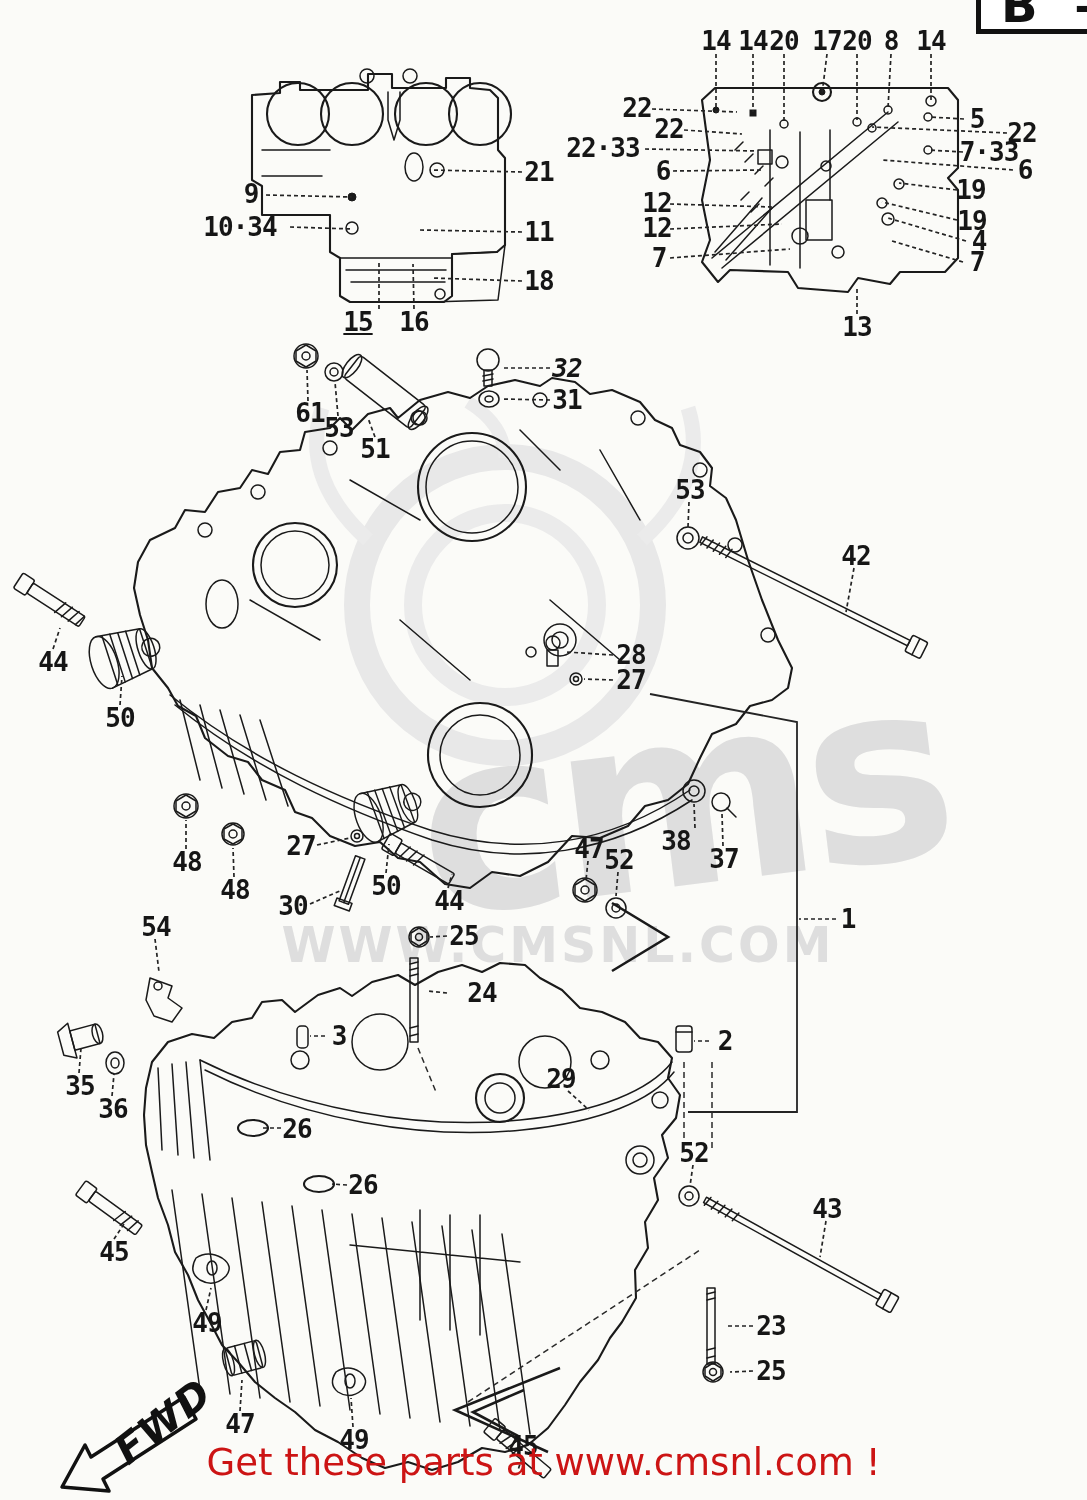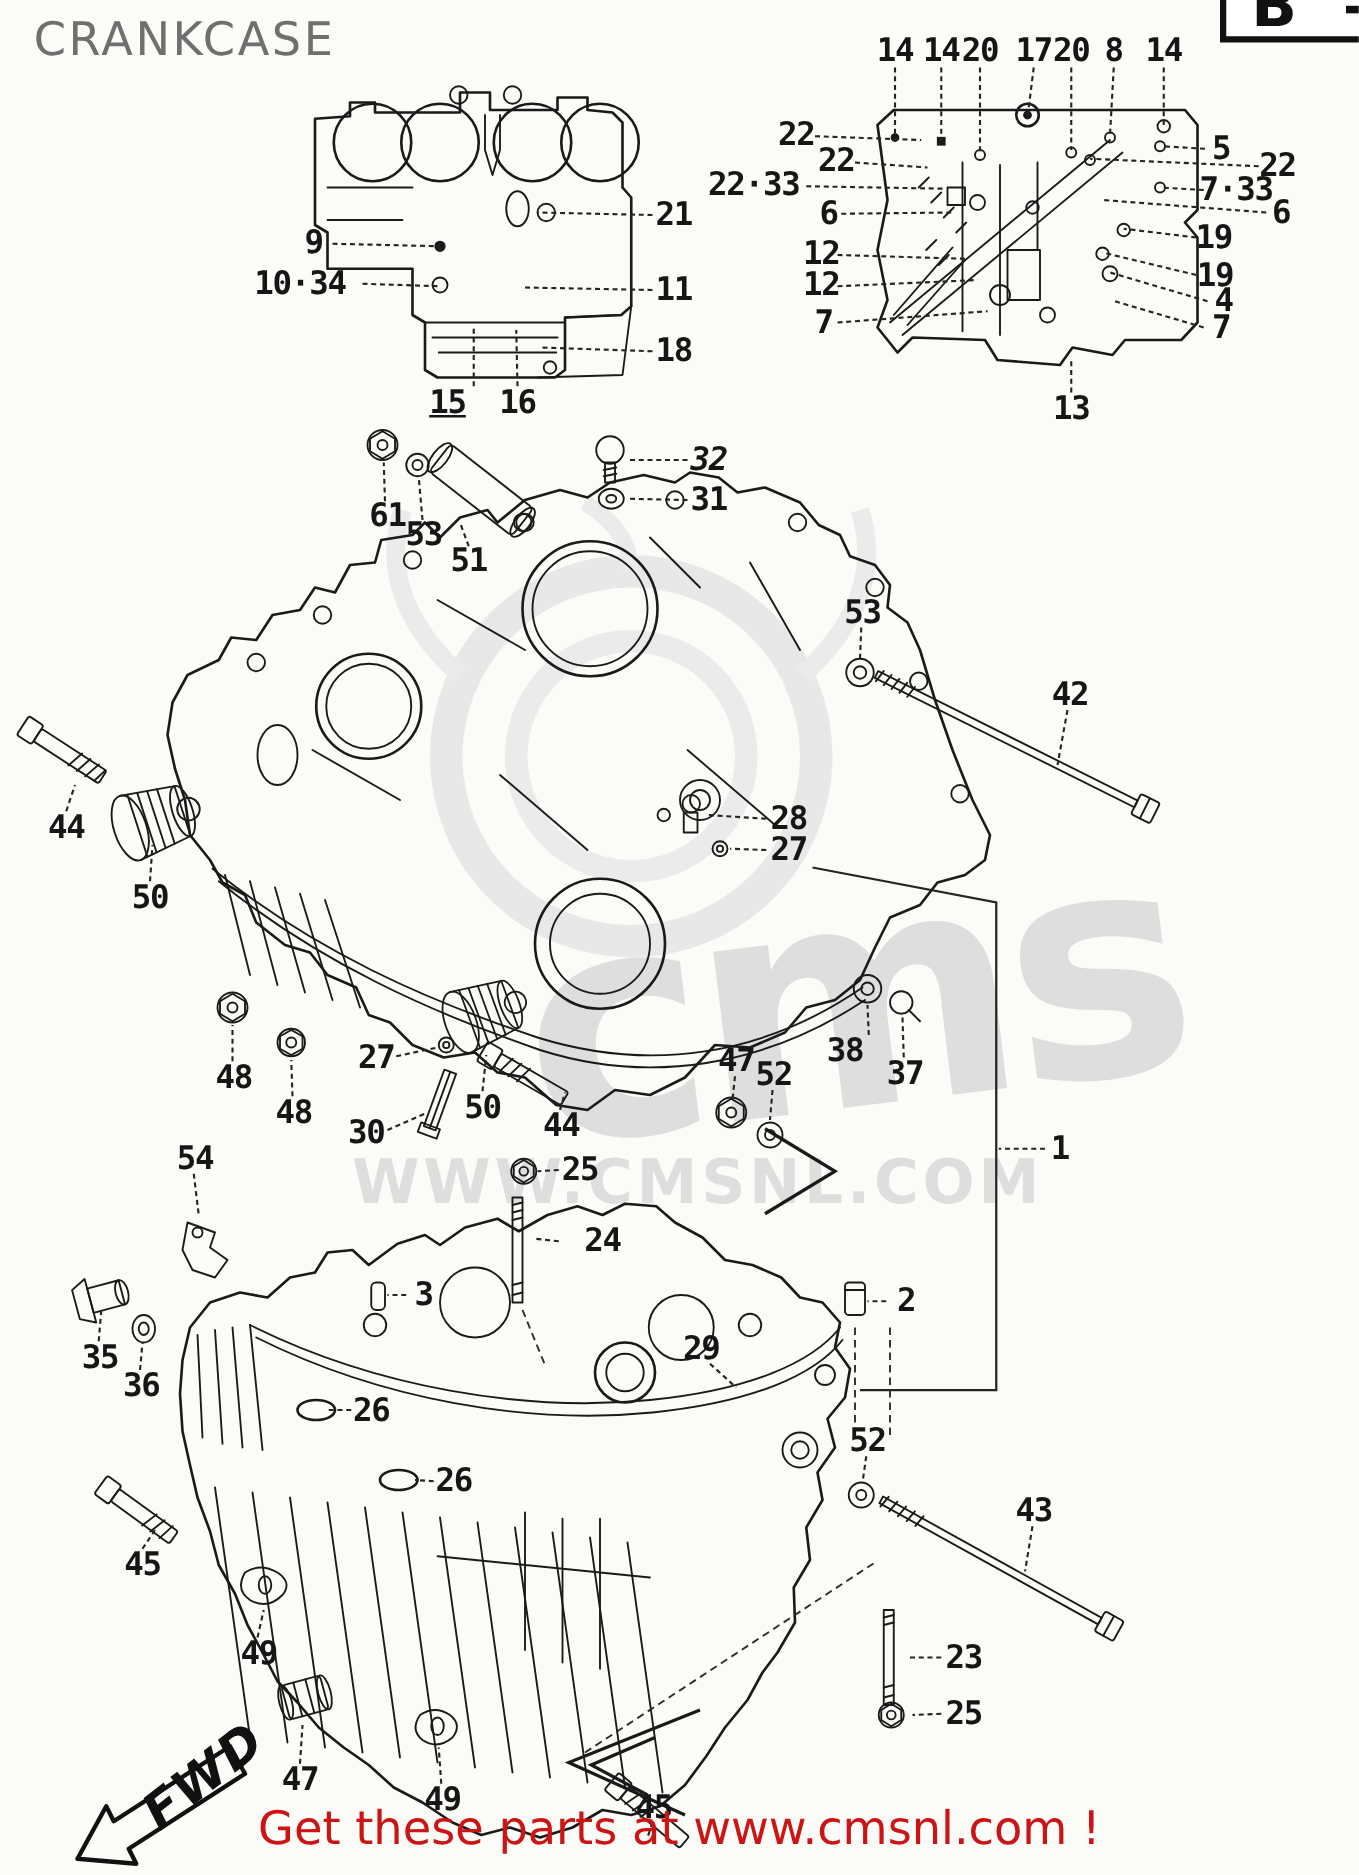--- a/index.html
+++ b/index.html
@@ -456,21 +456,20 @@
         <polyline points="612,903 668,937 612,971" class="chevron"></polyline>
         <polyline points="560,1368 455,1410 548,1452" class="chevron"></polyline>
         <polyline points="524,1390 473,1412 518,1436" class="chevron"></polyline>
         <polyline points="684,1062 684,1140" class="aux"></polyline>
         <polyline points="712,1062 712,1152" class="aux"></polyline>
         <polyline points="418,1048 436,1092" class="aux"></polyline>
         <polyline points="468,1402 700,1250" class="aux"></polyline>
       </g>
   </svg>
 
-  <div class="page-title">CRANKCASE</div>
 
   <div class="section-box">
     <span>B –</span>
   </div>
 
   <div id="callout-layer">
       <div class="callout" style="left: 251px; top: 194px;">9</div>
       <div class="callout" style="left: 240px; top: 227px;">10·34</div>
       <div class="callout" style="left: 539px; top: 172px;">21</div>
       <div class="callout" style="left: 539px; top: 232px;">11</div>

